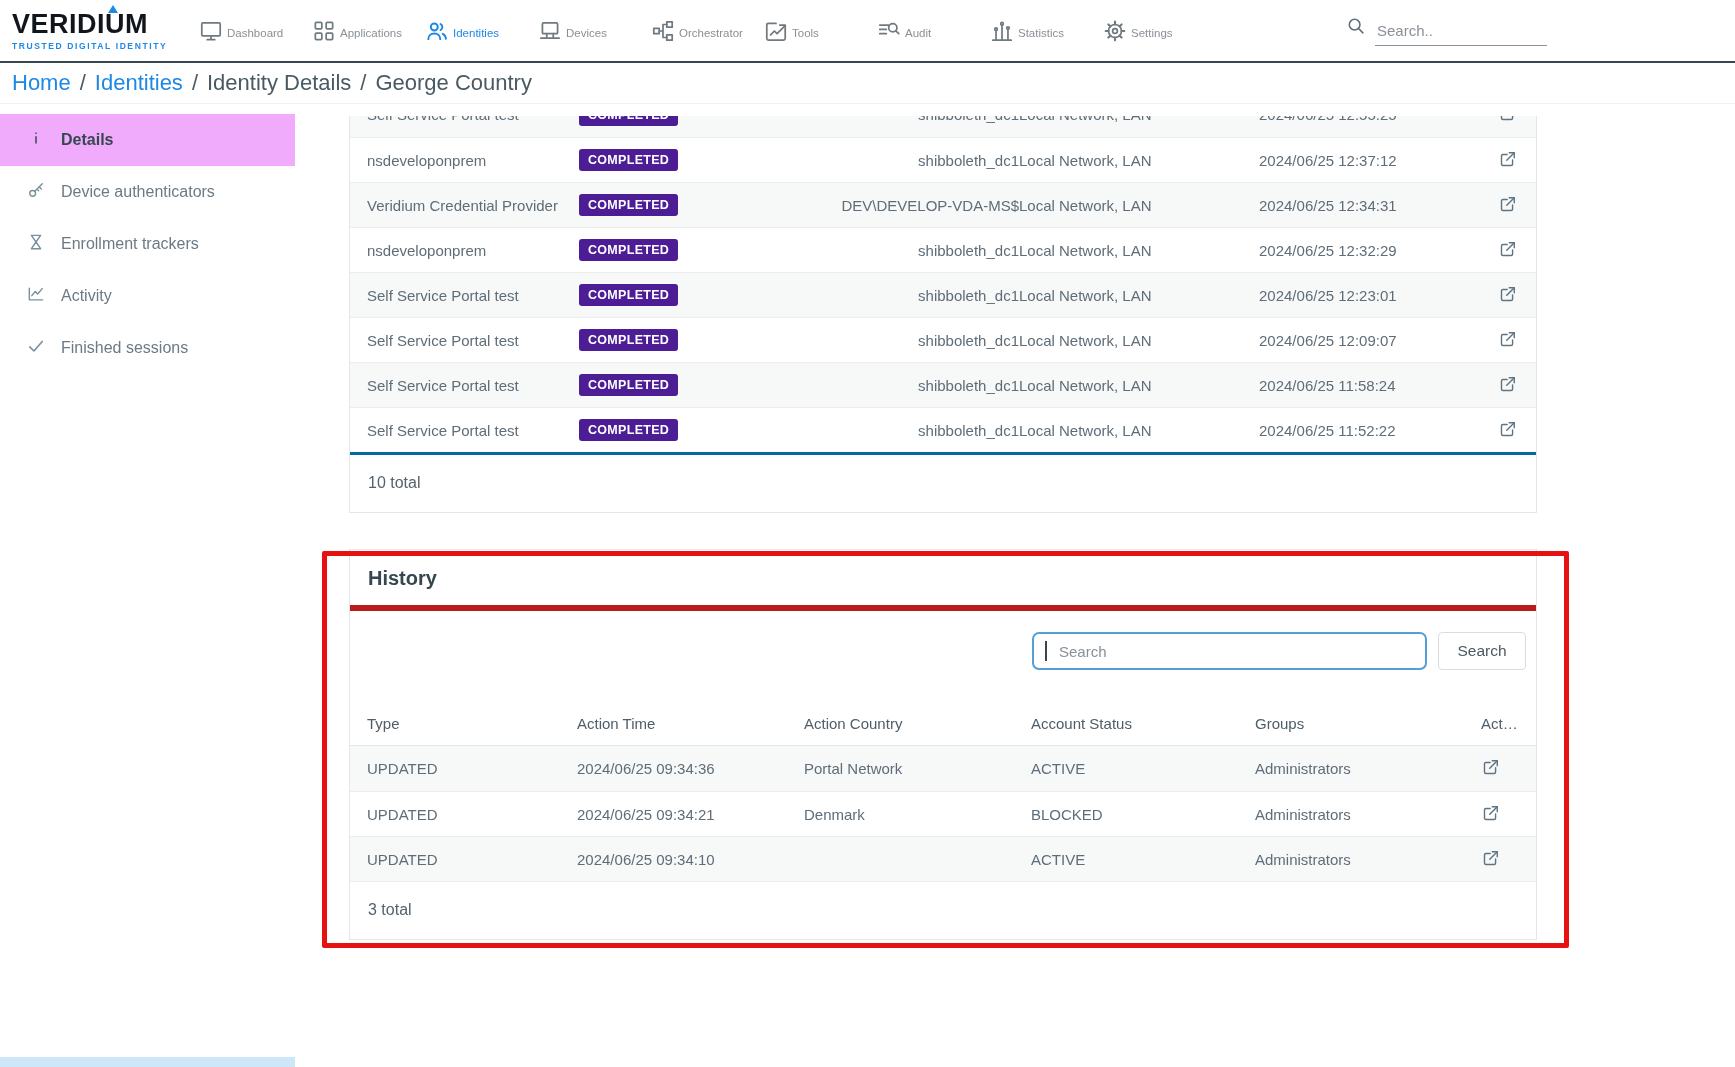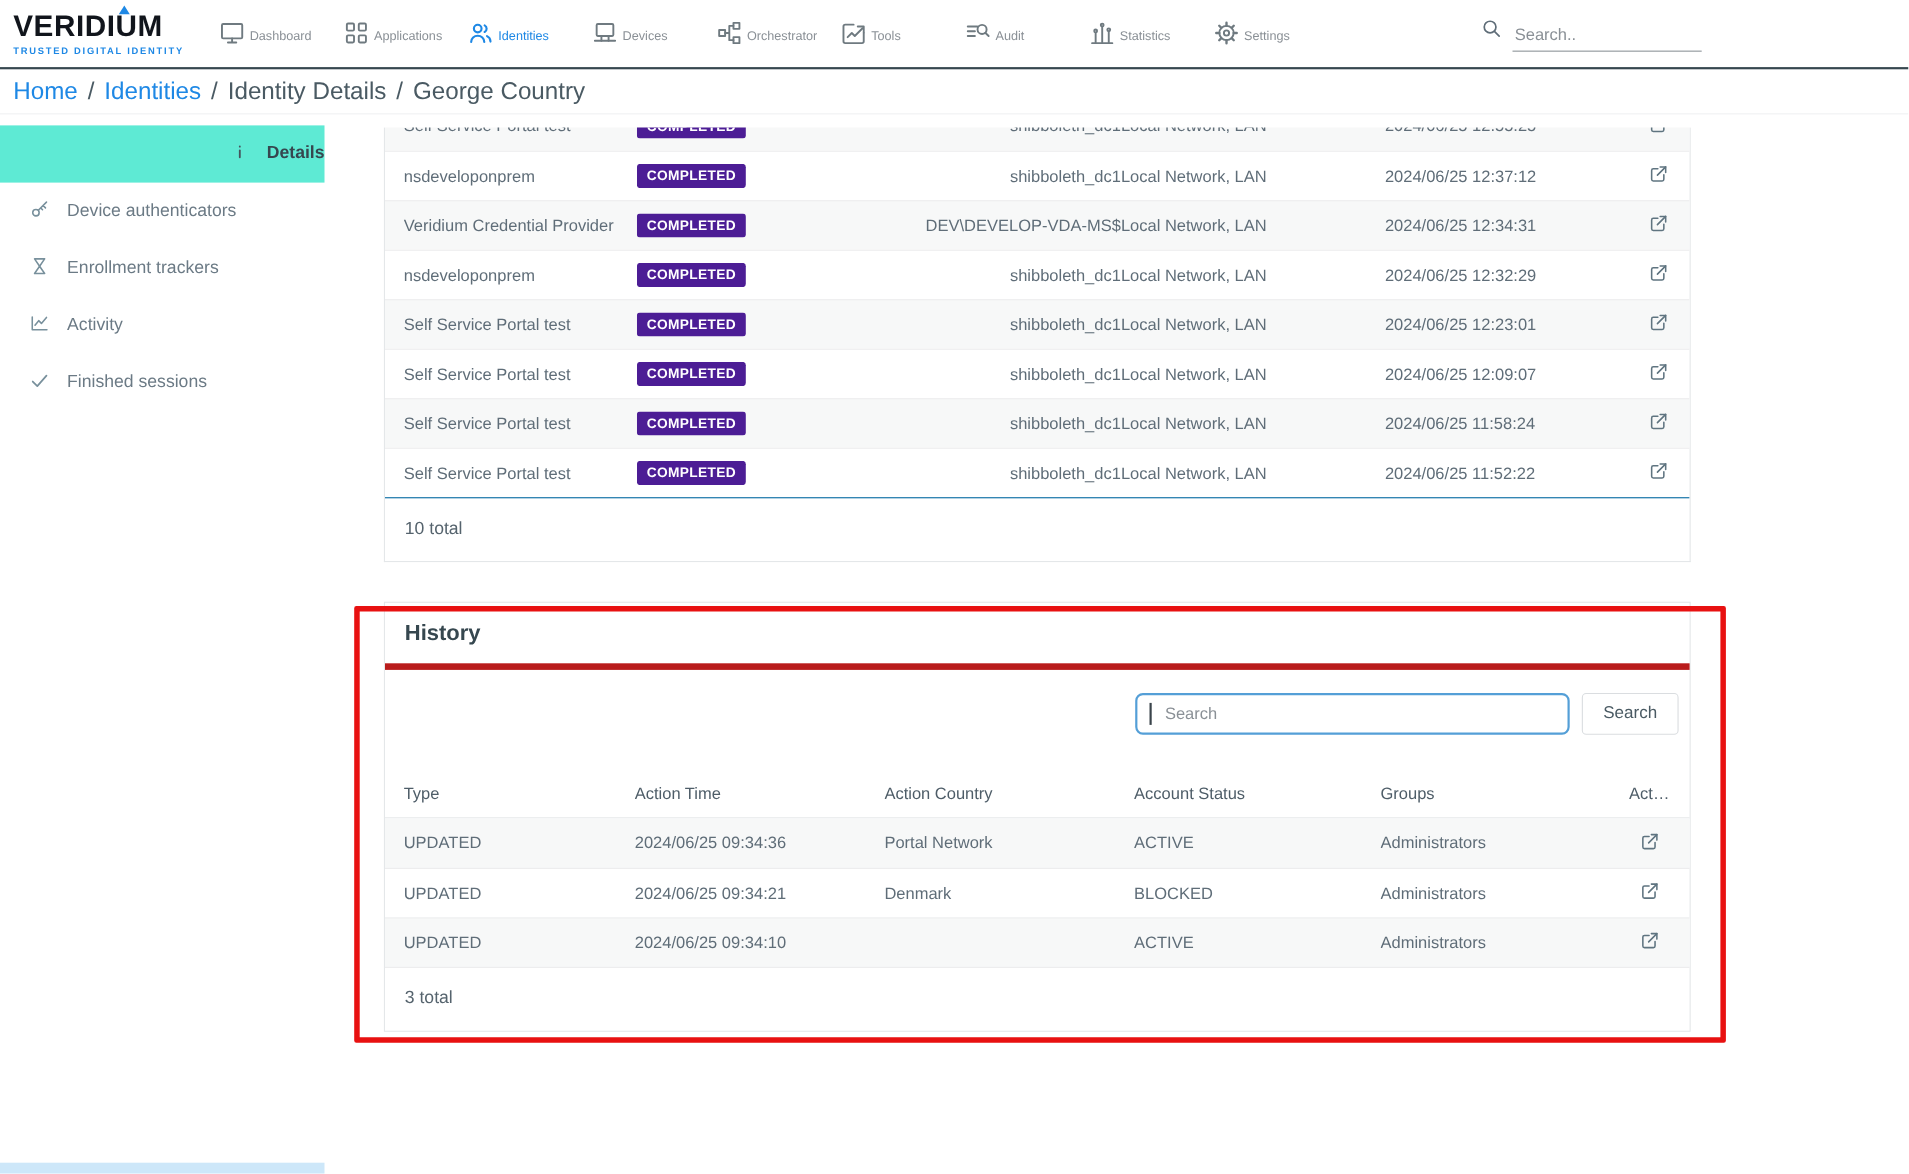--- a/index.html
+++ b/index.html
@@ -44,21 +44,21 @@
   .crumb-text { color:#4a5a63; }
 
   
   .shell { display:flex; height:961px; }
 
   
   .sidebar { width:295px; padding-top:10px; flex:none; }
   .side-item { height:52px; display:flex; align-items:center; gap:15px; padding-left:26px;
     font-size:16px; color:#6b7a85; cursor:pointer; }
   .side-item svg { stroke:#78909c; flex:none; }
-  .side-item.active { background:#5eead4; color:#36474f; font-weight:bold;justify-content:flex-end; }
+  .side-item.active { background:#f0abfc; color:#36474f; font-weight:bold; }
   .side-item.active svg { stroke:#46535c; }
 
   
   .main { flex:1; padding:12px 0 0 54px; position:relative; }
   .card { width:1188px; background:#fff; border:1px solid #e4e7e9; }
   .card.sessions { border-top:none; overflow:hidden; }
 
   .s-rows .row:first-child { margin-top:-24px; }
   .row { display:flex; align-items:center; height:45px; font-size:15px; padding-left:17px; }
   .row + .row { border-top:1px solid #ededee; }
@@ -70,21 +70,21 @@
   .col-device { width:290px; text-align:right; }
   .col-network { width:240px; }
   .col-time { flex:1; }
   .col-act { width:60px; text-align:right; padding-right:18px; flex:none; }
 
   .badge { display:inline-block; background:#4c1d95; color:#fff; font-size:12.5px; font-weight:bold;
     letter-spacing:.3px; padding:4px 9px; border-radius:3px; }
 
   .go-icon { display:inline-block; cursor:pointer; line-height:0; }
 
-  .total-row { padding:19px 0 20px 18px; font-size:16px; color:#55636d; border-top:1px solid #0369a1; }
+  .total-row { padding:19px 0 20px 18px; font-size:16px; color:#55636d; border-top:3px solid #0369a1; }
 
   
   .card.history { margin-top:36px; }
   .hist-head { padding:17px 18px 15px; border-bottom:6px solid #b91c1c; }
   .hist-title { font-size:20px; font-weight:bold; color:#36474f; }
 
   .hist-search { display:flex; justify-content:flex-end; align-items:center; gap:11px; padding:21px 10px 0 0; }
   .search-box { position:relative; }
   .search-box .caret { position:absolute; left:13px; top:9px; width:1.5px; height:20px; background:#3a444b; }
   .search-box input {
@@ -98,21 +98,21 @@
   }
 
   .hist-table { margin-top:32px; }
   .hrow-head { display:flex; align-items:center; height:44px; padding-left:17px;
     font-size:15px; color:#4e5d68; border-bottom:1px solid #e4e7e9; }
   .col-type { width:210px; }
   .col-atime { width:227px; }
   .col-country { width:227px; }
   .col-status { width:224px; }
   .col-groups { width:226px; }
-  .col-hact { flex:1; text-align:center; padding-right:18px; }
+  .col-hact { flex:1; text-align:left; padding-right:18px; }
 
   
   .annotation {
     position:absolute; left:322px; top:551px; width:1247px; height:397px;
     border:5px solid #e81111; border-radius:2px; z-index:60; pointer-events:none;
   }
   .hscrollbar { position:absolute; left:0; bottom:0; width:295px; height:10px; background:#cde7f9; z-index:40; }
 </style>
 </head>
 <body>

